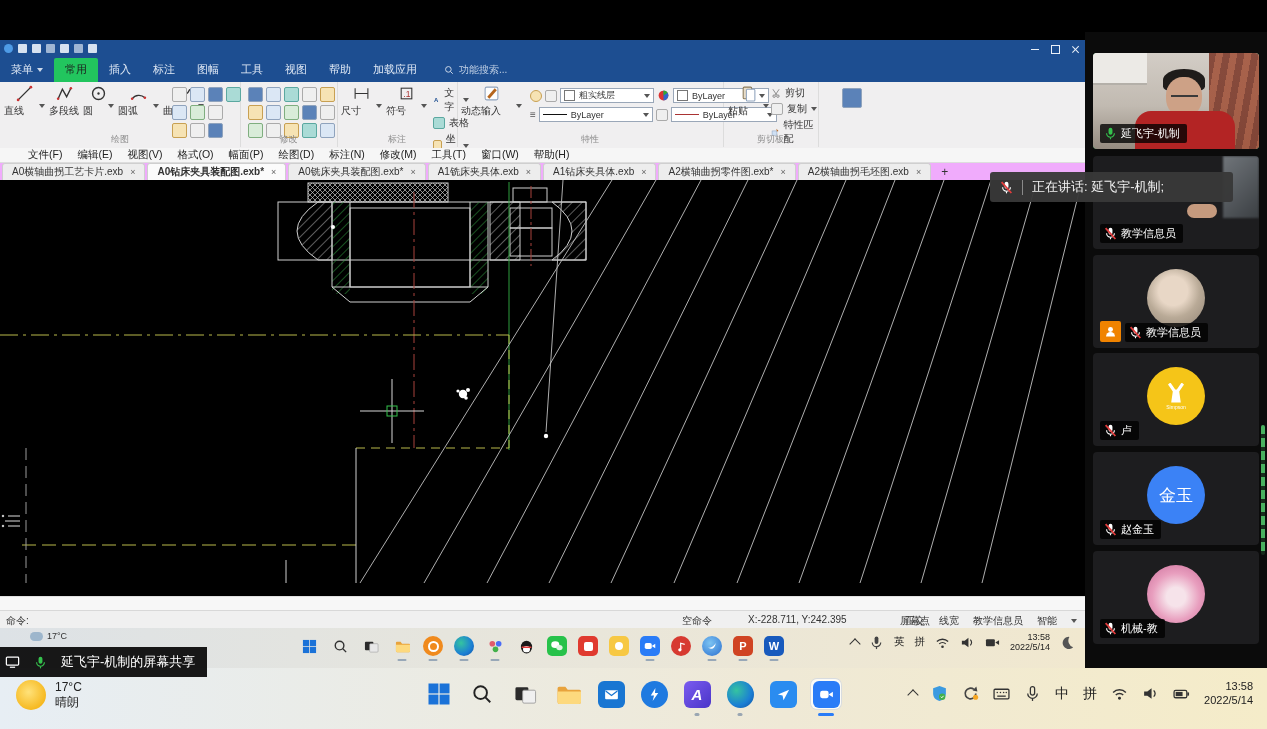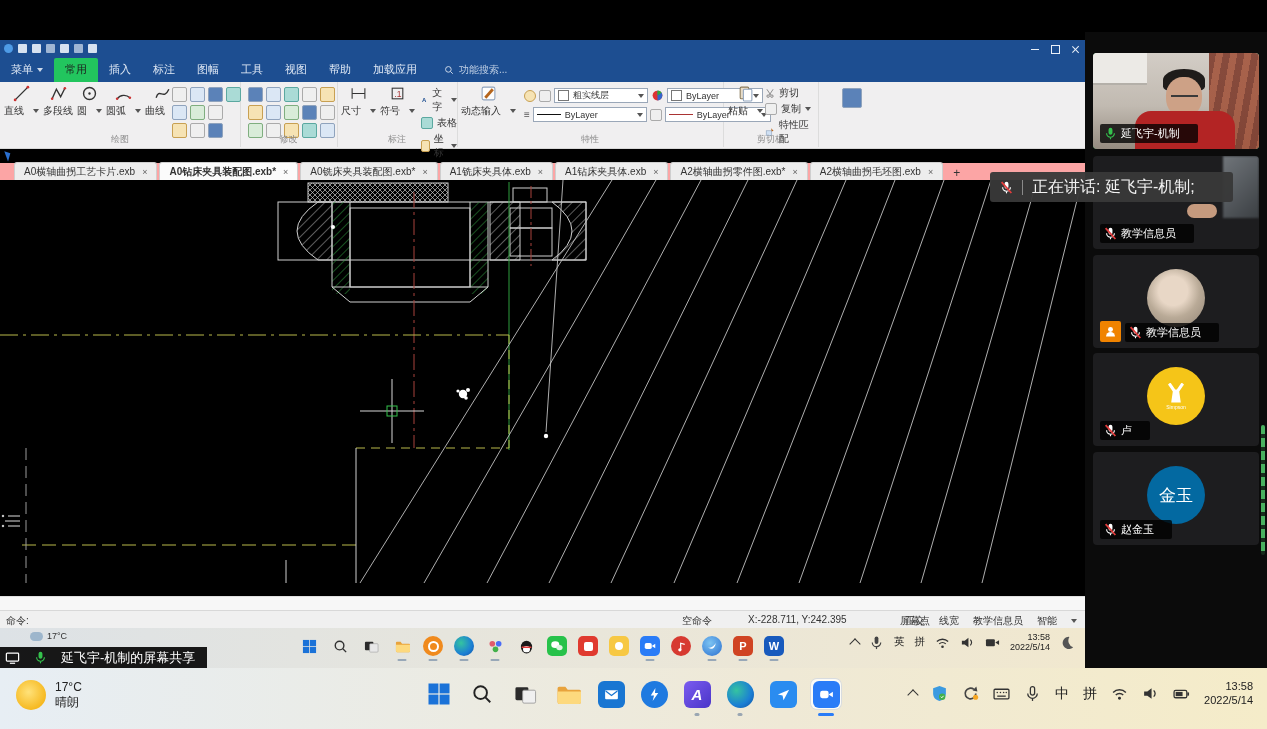--- a/index.html
+++ b/index.html
@@ -44,21 +44,21 @@
   .helpdot{width:13px;height:13px;border-radius:50%;background:#e8eef8;color:#1d4e91;font-size:10px;font-weight:bold;
     display:flex;align-items:center;justify-content:center}
   .caru{width:0;height:0;border-left:4px solid transparent;border-right:4px solid transparent;border-bottom:5px solid #dfe8f4}
   
   .ribbon{left:0;top:82px;width:1085px;height:66px;background:#f0eff0;border-bottom:1px solid #d8d8d8}
   .rgroup{position:absolute;top:0;height:65px;border-right:1px solid #dcdcdc}
   .glabel{position:absolute;bottom:1px;left:0;right:0;text-align:center;font-size:9px;color:#8b8b8b}
   .rbtn{display:inline-flex;flex-direction:column;align-items:center;justify-content:flex-start;font-size:10px;color:#333;
     gap:2px;padding:3px 2px 0;white-space:nowrap}
   .rbtn svg{width:17px;height:17px}
-  .lblrow{display:flex;align-items:center;gap:9px}
+  .lblrow{display:flex;gap:15px}
   .mi{width:13px;height:13px;border:1px solid #8fa3bd;background:#dbe7f5;border-radius:2px;display:inline-block}
   .mi.g{background:#d9ecd9;border-color:#7fae7f}.mi.y{background:#f6e3b4;border-color:#c8a052}
   .mi.d{background:#5b82b8}.mi.t{background:#aadbd6;border-color:#5ba8a0}.mi.p{background:#efefef;border-color:#aaa}
   .minirow{display:flex;gap:3px;align-items:center}
   .ddl{height:13px;border:1px solid #9aa7b8;background:#fff;font-size:9px;color:#333;display:flex;align-items:center;
     gap:4px;padding:0 3px;white-space:nowrap}
   .ddl .dcar{margin-left:auto}
   .sample{width:24px;border-top:1.6px solid #111}
   .sample.red{border-top-color:#a33}
   .whitebox{width:9px;height:9px;border:1px solid #777;background:#fff}
@@ -67,22 +67,22 @@
   .menubar{left:0;top:148px;width:1085px;height:15px;background:#f6f6f6;border-bottom:1px solid #ddd;
     display:flex;align-items:center;gap:15px;font-size:10.5px;color:#222;padding-left:28px;box-sizing:border-box}
   .menuicon{position:absolute;left:6px;top:150px;width:0;height:0;border-left:5px solid #2a6fd0;border-top:4px solid transparent;border-bottom:7px solid transparent;transform:rotate(-20deg)}
   .menubar-ctl{position:absolute;right:8px;top:150px;display:flex;gap:7px;align-items:center}
   .mcb{width:8px;border-top:1.4px solid #666}
   .mcbox{width:7px;height:7px;border:1.2px solid #666}
   .mcx{position:relative;width:8px;height:8px}
   .mcx:before,.mcx:after{content:"";position:absolute;left:3.5px;top:0;width:1.2px;height:8px;background:#666}
   .mcx:before{transform:rotate(45deg)}.mcx:after{transform:rotate(-45deg)}
   
-  .doctabs{left:0;top:163px;width:1085px;height:17px;background:#fca5a5;display:flex;align-items:flex-end;
-    font-size:10px;color:#333;padding-left:14px;box-sizing:border-box}
+  .doctabs{left:0;top:163px;width:1085px;height:17px;background:#f0abfc;display:flex;align-items:center;
+    font-size:10px;color:#333;padding-left:2px;box-sizing:border-box}
   .dtab{display:flex;align-items:center;gap:7px;padding:2px 9px;height:13px;background:#ededed;
     border:1px solid #cfcfcf;border-bottom:none;border-radius:3px 3px 0 0;margin-right:2px;white-space:nowrap}
   .dtab.active{background:#fbfbfb;font-weight:bold}
   .dtab .x{color:#666;font-size:9px;font-weight:normal}
   .plusbtn{margin-left:4px;font-size:12px;color:#333;padding:0 4px}
   
   .modelbar{left:0;top:583px;width:1085px;height:13px;background:#ececec;border-top:1px solid #cfcfcf;
     display:flex;align-items:center;font-size:9px;color:#555}
   .navtri{width:0;height:0;border-top:3.5px solid transparent;border-bottom:3.5px solid transparent;margin:0 2px}
   .navtri.l{border-right:5px solid #7a7a7a}.navtri.r{border-left:5px solid #7a7a7a}
@@ -101,21 +101,21 @@
   .sicons{position:absolute;left:298px;top:7px;display:flex;gap:9px}
   .tkic{position:relative;width:22px;height:22px;display:flex;align-items:center;justify-content:center}
   .tkic .bgc{width:20px;height:20px;border-radius:5px;display:flex;align-items:center;justify-content:center;
     font-size:11px;font-weight:bold;color:#fff}
   .run{position:absolute;bottom:-4px;left:50%;transform:translateX(-50%);width:9px;height:2.4px;background:#98a8b8;border-radius:1.2px}
   .stray{position:absolute;right:10px;top:4px;display:flex;gap:10px;align-items:center;font-size:10.5px;color:#222}
   .chev{width:7px;height:7px;border-left:1.6px solid #333;border-top:1.6px solid #333;transform:rotate(45deg);margin-top:3px}
   .timestack{display:flex;flex-direction:column;align-items:flex-end;line-height:1.15;font-size:9px}
   .ticon{width:15px;height:15px}
   
-  .banner{left:0;top:647px;height:21px;background:rgba(8,8,8,.93);color:#fff;display:flex;align-items:center;
+  .banner{left:0;top:647px;height:30px;background:rgba(8,8,8,.93);color:#fff;display:flex;align-items:center;
     gap:14px;padding:0 12px 0 5px;font-size:13px;z-index:40}
   
   .ltaskbar{left:0;top:668px;width:1267px;height:61px;background:linear-gradient(90deg,#e7eef4,#efe9d6 62%,#f5ecc9);z-index:30}
   .lweather{position:absolute;left:16px;top:12px;display:flex;gap:9px;align-items:center;color:#222}
   .sun{width:30px;height:30px;border-radius:50%;background:radial-gradient(circle at 42% 40%,#ffe27a,#f6b921 70%)}
   .lwtxt{display:flex;flex-direction:column;line-height:1.25;font-size:12px}
   .licons{position:absolute;left:424px;top:11px;display:flex;gap:13px;align-items:center}
   .ltkic{position:relative;width:30px;height:30px;display:flex;align-items:center;justify-content:center}
   .ltkic .bgc{width:27px;height:27px;border-radius:6px;display:flex;align-items:center;justify-content:center;
     font-size:15px;font-weight:bold;color:#fff}
@@ -123,27 +123,27 @@
   .lrun{position:absolute;bottom:-7px;left:50%;transform:translateX(-50%);width:5px;height:3px;background:#9aa6b2;border-radius:2px}
   .lrun.active{width:16px;background:#2a7cf7}
   .ltray{position:absolute;right:14px;top:12px;display:flex;gap:14px;align-items:center;font-size:14px;color:#222}
   .ltray .ticon{width:17px;height:17px}
   .ltimestack{display:flex;flex-direction:column;align-items:flex-end;line-height:1.25;font-size:11px}
   
   .sidebar{left:1085px;top:32px;width:182px;height:636px;background:#0b0b0b}
   .tile{position:absolute;left:8px;width:166px;background:#1d1d1f;border-radius:4px;overflow:hidden}
   .tile.speaking{box-shadow:0 0 0 2px #27a653 inset}
   .chip{position:absolute;left:7px;bottom:6px;display:flex;align-items:center;gap:4px;background:rgba(0,0,0,.78);
-    color:#fff;font-size:11px;padding:2px 18px 2px 4px;border-radius:2px;white-space:nowrap}
+    color:#fff;font-size:11px;padding:2px 7px 2px 4px;border-radius:2px;white-space:nowrap}
   .mic{width:13px;height:13px;flex:none}
   .badge{position:absolute;left:7px;bottom:6px;width:21px;height:21px;background:#f08300;border-radius:2px;
     display:flex;align-items:center;justify-content:center}
   .avatar{position:absolute;left:50%;top:14px;transform:translateX(-50%);width:58px;height:58px;border-radius:50%;
     display:flex;align-items:center;justify-content:center;flex-direction:column}
-  .av-blue{background:#0369a1;color:#fff;font-size:17px}
+  .av-blue{background:#3b82f6;color:#fff;font-size:17px}
   .av-yellow{background:#f5c518;color:#fff;font-size:5px}
   .av-photo{background:radial-gradient(circle at 45% 38%,#e8d7c6 0 30%,#b9aa97 55%,#8f8274)}
   .av-pink{background:radial-gradient(circle at 50% 55%,#f6e3ea 0 22%,#e89ebe 55%,#c96a97)}
   .simfig{width:16px;height:20px;background:#fff;clip-path:polygon(20% 100%,80% 100%,70% 45%,100% 10%,85% 0,55% 35%,45% 35%,15% 0,0 10%,30% 45%)}
   .simcap{color:#fff;font-size:5px;margin-top:1px}
   
   .v1{position:absolute;inset:0;background:linear-gradient(180deg,#d3cdc6 0%,#c1bab1 55%,#958b80 100%)}
   .v1 .cab{position:absolute;left:0;top:0;width:54px;height:30px;background:#eceae6;box-shadow:0 2px 0 #b4b0a9}
   .v1 .curt{position:absolute;right:0;top:0;width:50px;height:100%;
     background:repeating-linear-gradient(100deg,#7e3c2d 0 7px,#a3563e 7px 14px);opacity:.9}
@@ -151,21 +151,21 @@
   .v1 .head{position:absolute;left:73px;top:24px;width:36px;height:40px;background:#cda186;border-radius:46%}
   .v1 .glasses{position:absolute;left:78px;top:42px;width:27px;height:7px;border-top:2px solid #3a3a3a}
   .v1 .bodyshirt{position:absolute;left:42px;top:58px;width:100px;height:40px;background:#b32424;border-radius:16px 16px 0 0}
   
   .v2photo{position:absolute;right:0;top:0;width:36px;height:62px;background:linear-gradient(135deg,#70757a,#3b3f43);filter:blur(1px)}
   .v2hand{position:absolute;right:42px;top:48px;width:30px;height:14px;background:#c59a7e;border-radius:7px;filter:blur(.6px)}
   .scrollseg{position:absolute;right:2px;top:393px;width:4px;height:130px;border-radius:2px;
     background:repeating-linear-gradient(180deg,#49b05f 0 9px,rgba(73,176,95,.2) 9px 13px)}
   
   .toast{left:990px;top:172px;width:243px;height:30px;background:rgba(56,56,56,.96);border-radius:3px;
-    display:flex;align-items:center;gap:9px;padding:0 10px;color:#f2f2f2;font-size:16px;z-index:50;box-sizing:border-box}
+    display:flex;align-items:center;gap:9px;padding:0 10px;color:#f2f2f2;font-size:13px;z-index:50;box-sizing:border-box}
   .tdiv{width:1px;height:15px;background:#8a8a8a}
 </style>
 </head>
 <body>
 
 <div class="screen">
 
 
   <div class="abs cadtitle">
     <div class="qat">
@@ -482,20 +482,33 @@
     </div>
 
     <div class="rgroup" style="left:818px;width:267px;border-right:none">
       <div style="position:absolute;left:24px;top:6px">
         <span class="mi d" style="width:18px;height:18px"></span>
       </div>
     </div>
   </div>
 
   <span class="menuicon"></span>
+  <div class="abs menubar">
+    <span>文件(F)</span>
+    <span>编辑(E)</span>
+    <span>视图(V)</span>
+    <span>格式(O)</span>
+    <span>幅面(P)</span>
+    <span>绘图(D)</span>
+    <span>标注(N)</span>
+    <span>修改(M)</span>
+    <span>工具(T)</span>
+    <span>窗口(W)</span>
+    <span>帮助(H)</span>
+  </div>
   <div class="menubar-ctl">
     <span class="mcb"></span>
     <span class="mcbox"></span>
     <span class="mcx"></span>
   </div>
 
   <div class="abs doctabs">
     <div class="dtab">
         <span>A0横轴曲拐工艺卡片.exb</span>
         <span class="x">×</span>
@@ -861,20 +874,32 @@
         <svg class="mic" viewBox="0 0 16 16">
             <rect x="5.6" y="1" width="4.8" height="8.5" rx="2.4" fill="#fff"></rect>
             <path d="M3.2 7.8a4.8 4.8 0 0 0 9.6 0" fill="none" stroke="#fff" stroke-width="1.4"></path>
             <line x1="8" y1="12.8" x2="8" y2="15.2" stroke="#fff" stroke-width="1.4"></line>
             <line x1="2" y1="1.5" x2="14" y2="14.8" stroke="#e23c3c" stroke-width="2.2"></line>
           </svg>
         <span>赵金玉</span>
       </div>
     </div>
 
+    <div class="tile" style="top:519px;height:93px">
+      <div class="avatar av-pink"></div>
+      <div class="chip">
+        <svg class="mic" viewBox="0 0 16 16">
+            <rect x="5.6" y="1" width="4.8" height="8.5" rx="2.4" fill="#fff"></rect>
+            <path d="M3.2 7.8a4.8 4.8 0 0 0 9.6 0" fill="none" stroke="#fff" stroke-width="1.4"></path>
+            <line x1="8" y1="12.8" x2="8" y2="15.2" stroke="#fff" stroke-width="1.4"></line>
+            <line x1="2" y1="1.5" x2="14" y2="14.8" stroke="#e23c3c" stroke-width="2.2"></line>
+          </svg>
+        <span>机械-教</span>
+      </div>
+    </div>
     <div class="scrollseg"></div>
   </div>
 
   <div class="abs toast">
     <svg class="mic" viewBox="0 0 16 16">
         <rect x="5.6" y="1" width="4.8" height="8.5" rx="2.4" fill="#fff"></rect>
         <path d="M3.2 7.8a4.8 4.8 0 0 0 9.6 0" fill="none" stroke="#fff" stroke-width="1.4"></path>
         <line x1="8" y1="12.8" x2="8" y2="15.2" stroke="#fff" stroke-width="1.4"></line>
         <line x1="2" y1="1.5" x2="14" y2="14.8" stroke="#e23c3c" stroke-width="2.2"></line>
       </svg>

